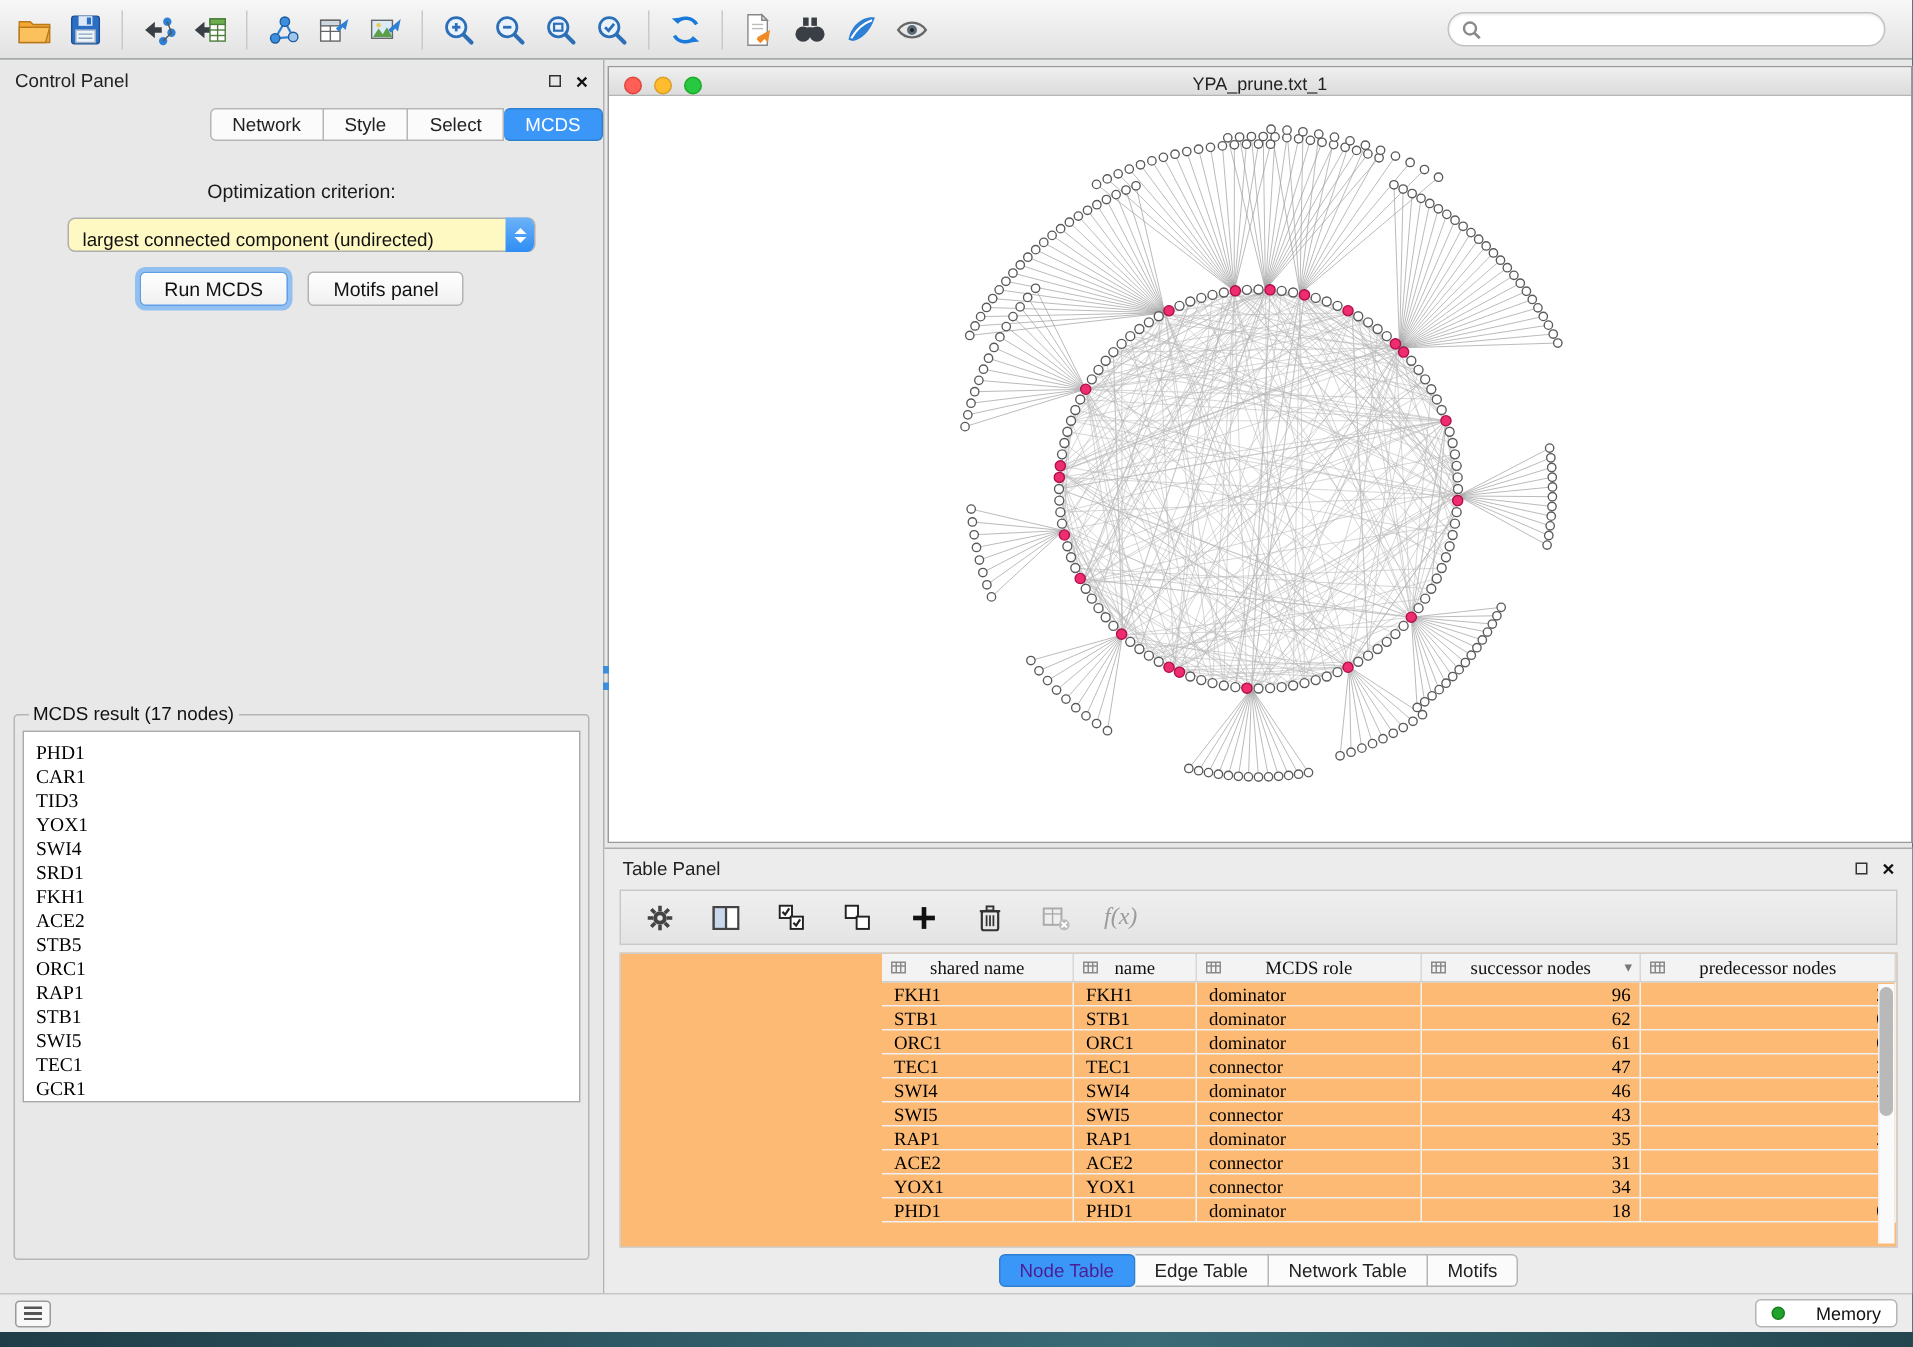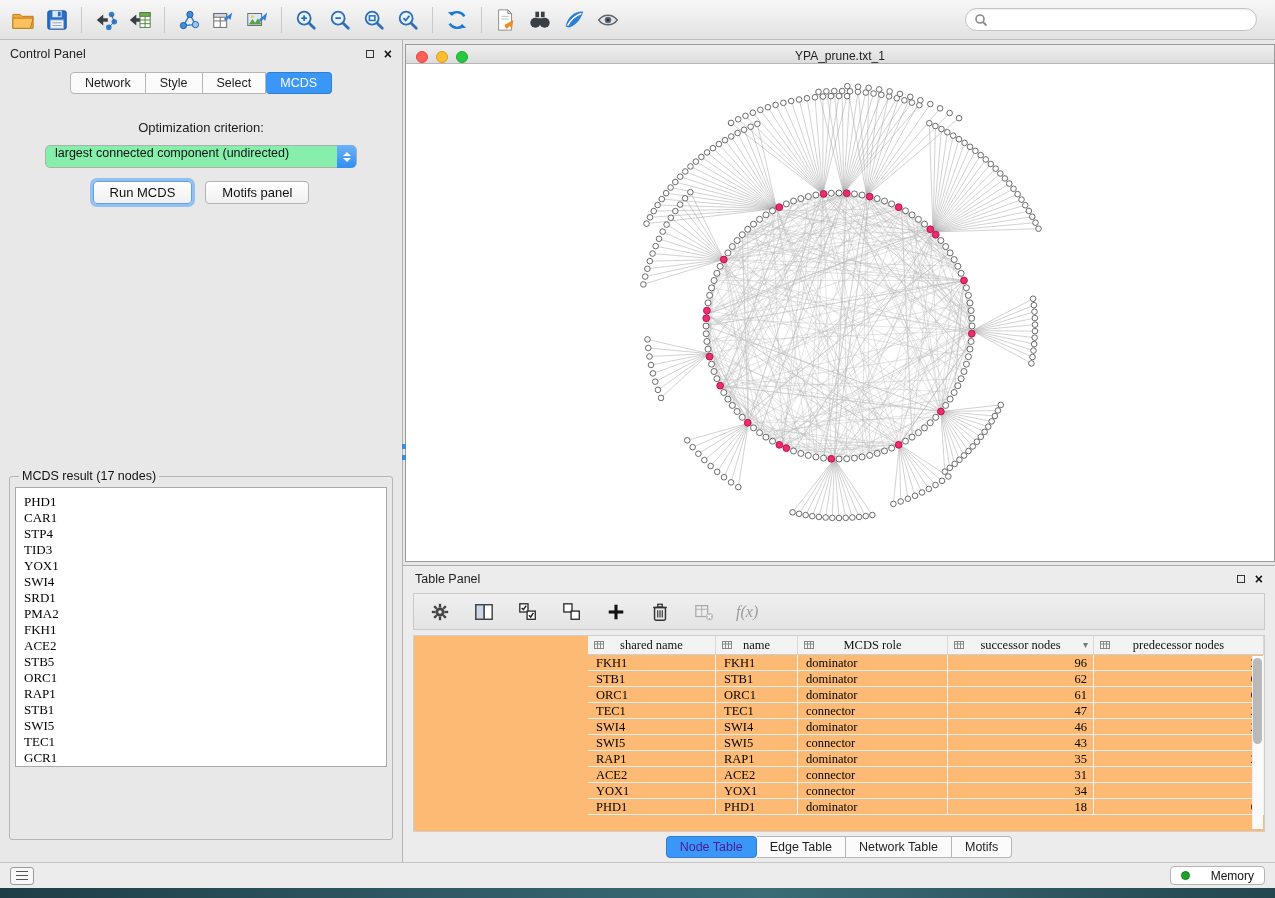--- a/index.html
+++ b/index.html
@@ -19,29 +19,29 @@
 
   
   .main { flex:1; display:flex; min-height:0; }
 
   
   .cpanel { width:402px; background:#e8e8e8; display:flex; flex-direction:column; }
   .phead { height:28px; display:flex; align-items:center; padding:0 10px; font-size:12.5px; color:#222; }
   .phead .picons { margin-left:auto; display:flex; align-items:center; gap:10px; }
   .float-box { width:8px; height:8px; border:1.5px solid #333; display:inline-block; }
   .close-x { font-weight:700; font-size:14px; color:#111; line-height:1; }
-  .ctabs { display:flex; justify-content:center; margin-top:4px; }
+  .ctabs { display:flex; justify-content:flex-end; margin-top:4px; }
   .ctab { font-size:12.5px; padding:3px 14px; background:#fbfbfb; border:1px solid #b6b6b6; border-left:none; color:#222; }
   .ctab:first-child { border-left:1px solid #b6b6b6; border-radius:4px 0 0 4px; }
   .ctab:last-child { border-radius:0 4px 4px 0; }
   .ctab.active { background:var(--accent); border-color:#2f7fd1; color:#fff; border-radius:4px; }
   .cp-body { flex:1; display:flex; flex-direction:column; min-height:0; padding-top:14px; }
   .opt-label { text-align:center; font-size:13px; color:#1a1a1a; margin-top:12px; }
-  .dropdown { margin:10px auto 0; width:312px; height:23px; background:#86efac; border:1px solid #aeaeae; border-radius:5px;
-              display:flex; align-items:flex-start; font-size:12.5px; color:#111; padding-left:9px; position:relative; }
+  .dropdown { margin:10px auto 0; width:312px; height:23px; background:#fef9c3; border:1px solid #aeaeae; border-radius:5px;
+              display:flex; align-items:flex-end; font-size:12.5px; color:#111; padding-left:9px; position:relative; }
   .dd-stepper { position:absolute; right:0; top:-1px; width:19px; height:23px; background:linear-gradient(#6db3f8,#2e8df4);
                 border-radius:0 5px 5px 0; display:flex; flex-direction:column; align-items:center; justify-content:center; gap:2px; }
   .dd-up { width:0; height:0; border-left:4px solid transparent; border-right:4px solid transparent; border-bottom:4px solid #fff; }
   .dd-dn { width:0; height:0; border-left:4px solid transparent; border-right:4px solid transparent; border-top:4px solid #fff; }
   .btnrow { display:flex; justify-content:center; gap:13px; margin-top:13px; }
   .macbtn { font-size:13px; padding:3px 16px; background:linear-gradient(#ffffff,#f0f0f0); border:1px solid #b3b3b3; border-radius:4px; color:#111; }
   .macbtn.focused { box-shadow:0 0 0 3px rgba(59,151,247,.5); border-color:#5f9fe8; }
   .result-fieldset { margin:auto 9px 22px; height:371px; border:1px solid #b5b5b5; border-radius:3px; padding:4px 5px 7px;
                      display:flex; flex-direction:column; }
   .result-fieldset legend { font-size:12.5px; color:#111; padding:0 3px; margin-left:4px; }
@@ -285,26 +285,24 @@
         </div>
         <div class="btnrow">
           <button class="macbtn focused">Run MCDS</button>
           <button class="macbtn">Motifs panel</button>
         </div>
         <fieldset class="result-fieldset">
           <legend>MCDS result (17 nodes)</legend>
           <div class="result-list">
               <div class="ritem">PHD1</div>
               <div class="ritem">CAR1</div>
-              <div class="ritem">STP4</div>
               <div class="ritem">TID3</div>
               <div class="ritem">YOX1</div>
               <div class="ritem">SWI4</div>
               <div class="ritem">SRD1</div>
-              <div class="ritem">PMA2</div>
               <div class="ritem">FKH1</div>
               <div class="ritem">ACE2</div>
               <div class="ritem">STB5</div>
               <div class="ritem">ORC1</div>
               <div class="ritem">RAP1</div>
               <div class="ritem">STB1</div>
               <div class="ritem">SWI5</div>
               <div class="ritem">TEC1</div>
               <div class="ritem">GCR1</div>
             </div>

